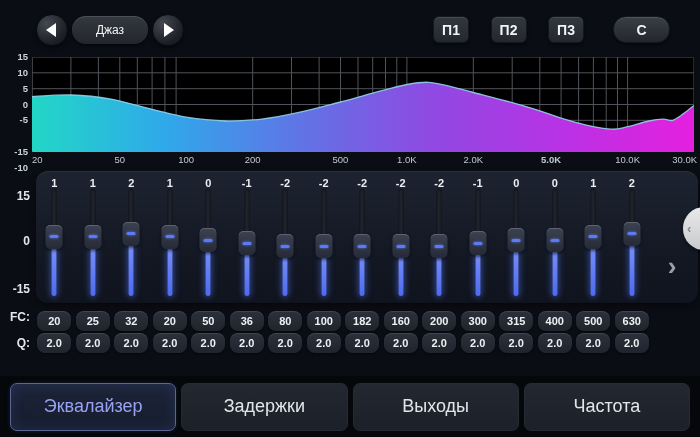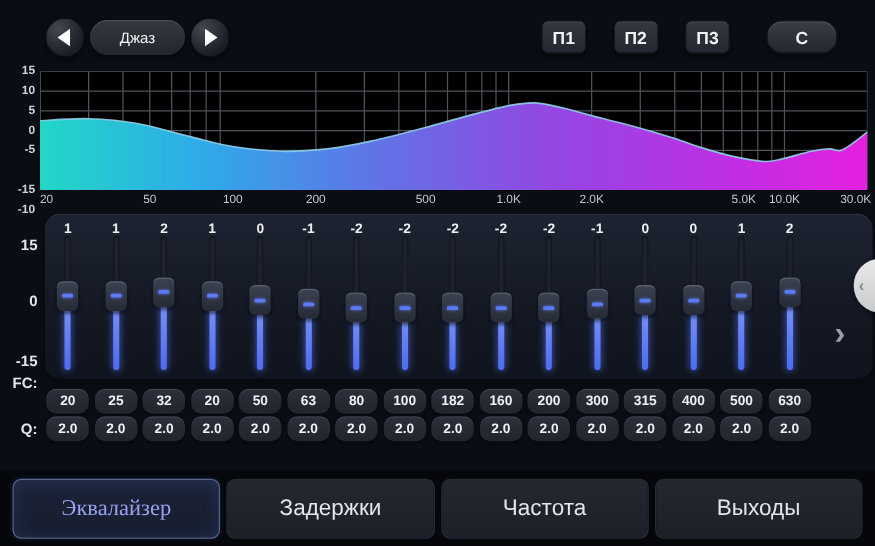--- a/index.html
+++ b/index.html
@@ -87,21 +87,20 @@
     flex:1;height:48px;border-radius:7px;border:1px solid #262a33;
     background:linear-gradient(180deg,#23272f,#1c2028);
     color:#e2e5e9;font-size:18px;display:flex;align-items:center;justify-content:center;
     cursor:pointer;font-family:inherit;padding:0;
   }
   .tab.active{
     background:linear-gradient(180deg,#1c2337,#161d2e);
     border:1px solid #5a6690;
     box-shadow:inset 0 0 14px rgba(90,120,220,.18),0 0 4px rgba(70,100,200,.25);
     color:#98a2f0;
-    font-family:Liberation Serif, serif;
   }
 </style>
 </head>
 <body>
 
 <div class="screen">
 
   <header class="topbar">
     <button class="circle-btn" style="left:36px">
       <span class="tri tri-left"></span>
@@ -180,32 +179,32 @@
         <path d="M0.0,39.6C6.5,39.3 25.9,37.6 38.9,38.0C51.8,38.4 64.2,39.4 77.7,41.8C91.2,44.2 107.3,49.2 120.1,52.3C132.8,55.3 142.1,58.2 154.2,60.2C166.4,62.1 180.5,63.6 193.1,64.0C205.7,64.3 217.7,63.4 229.8,62.1C241.9,60.7 252.6,58.6 265.7,55.7C278.8,52.9 296.0,48.2 308.5,45.0C321.0,41.7 329.7,39.0 340.7,36.1C351.8,33.2 365.6,29.3 374.9,27.5C384.2,25.8 388.8,25.0 396.3,25.3C403.8,25.7 412.4,28.1 419.9,29.8C427.5,31.5 431.3,32.8 441.3,35.5C451.4,38.1 469.1,42.5 480.2,45.6C491.3,48.7 499.6,51.2 507.8,53.8C515.9,56.4 521.4,58.7 529.1,61.1C536.9,63.5 545.8,66.2 554.3,68.1C562.8,69.9 573.1,71.9 580.0,72.2C586.9,72.5 589.4,71.0 595.6,69.7C601.7,68.3 611.0,65.2 617.0,64.0C622.9,62.7 627.2,62.2 631.2,62.1C635.1,62.0 637.2,64.3 640.6,63.3C644.1,62.4 648.3,58.8 651.9,56.4C655.5,53.9 660.3,49.8 662.0,48.5" fill="none" stroke="#8fd0ea" stroke-width="1.3" opacity="0.9"></path>
       </svg>
     <div id="gXLabels">
         <div class="graph-xlab" style="left: 32px;">20</div>
         <div class="graph-xlab" style="left: 119.812px; transform: translateX(-50%);">50</div>
         <div class="graph-xlab" style="left: 186.239px; transform: translateX(-50%);">100</div>
         <div class="graph-xlab" style="left: 252.667px; transform: translateX(-50%);">200</div>
         <div class="graph-xlab" style="left: 340.479px; transform: translateX(-50%);">500</div>
         <div class="graph-xlab" style="left: 406.906px; transform: translateX(-50%);">1.0K</div>
         <div class="graph-xlab" style="left: 473.333px; transform: translateX(-50%);">2.0K</div>
-        <div class="graph-xlab" style="left: 595px; transform: translateX(-50%);">5.0K</div>
+        <div class="graph-xlab" style="left: 551px; transform: translateX(-50%); font-weight: bold;">5.0K</div>
         <div class="graph-xlab" style="left: 627.573px; transform: translateX(-50%);">10.0K</div>
         <div class="graph-xlab" style="right: 3px;">30.0K</div>
       </div>
   </section>
 
   <section>
     <div class="panel-bg"></div>
     <div class="eq-axis-lab" style="top:189px">15</div>
     <div class="eq-axis-lab" style="top:234px">0</div>
     <div class="eq-axis-lab" style="top:282px">-15</div>
-    <div class="eq-axis-lab" style="top:299px">FC:</div>
+    <div class="eq-axis-lab" style="top:310px">FC:</div>
     <div class="eq-axis-lab" style="top:336px">Q:</div>
     <div id="bands">
         <div class="band">
     <div class="band-val">1</div>
     <div class="band-slider">
       <div class="track"></div>
       <div class="fill" style="height: 59.1px;"></div>
       <div class="thumb" style="top: 35.9px;">
         <span class="thumb-line"></span>
       </div>
@@ -263,21 +262,21 @@
   </div>
         <div class="band">
     <div class="band-val">-1</div>
     <div class="band-slider">
       <div class="track"></div>
       <div class="fill" style="height: 52.9px;"></div>
       <div class="thumb" style="top: 42.1px;">
         <span class="thumb-line"></span>
       </div>
     </div>
-    <div class="chip fc-chip">63</div>
+    <div class="chip fc-chip">36</div>
     <div class="chip q-chip">2.0</div>
   </div>
         <div class="band">
     <div class="band-val">-2</div>
     <div class="band-slider">
       <div class="track"></div>
       <div class="fill" style="height: 49.7px;"></div>
       <div class="thumb" style="top: 45.3px;">
         <span class="thumb-line"></span>
       </div>
@@ -396,16 +395,16 @@
       </div>
     <div class="next-chevron">›</div>
     <div class="edge-handle">
       <span>‹</span>
     </div>
   </section>
 
   <nav class="tabbar" id="tabbar">
       <button class="tab active">Эквалайзер</button>
       <button class="tab">Задержки</button>
+      <button class="tab">Выходы</button>
       <button class="tab">Частота</button>
-      <button class="tab">Выходы</button>
     </nav>
 </div>
 
 </body></html>

